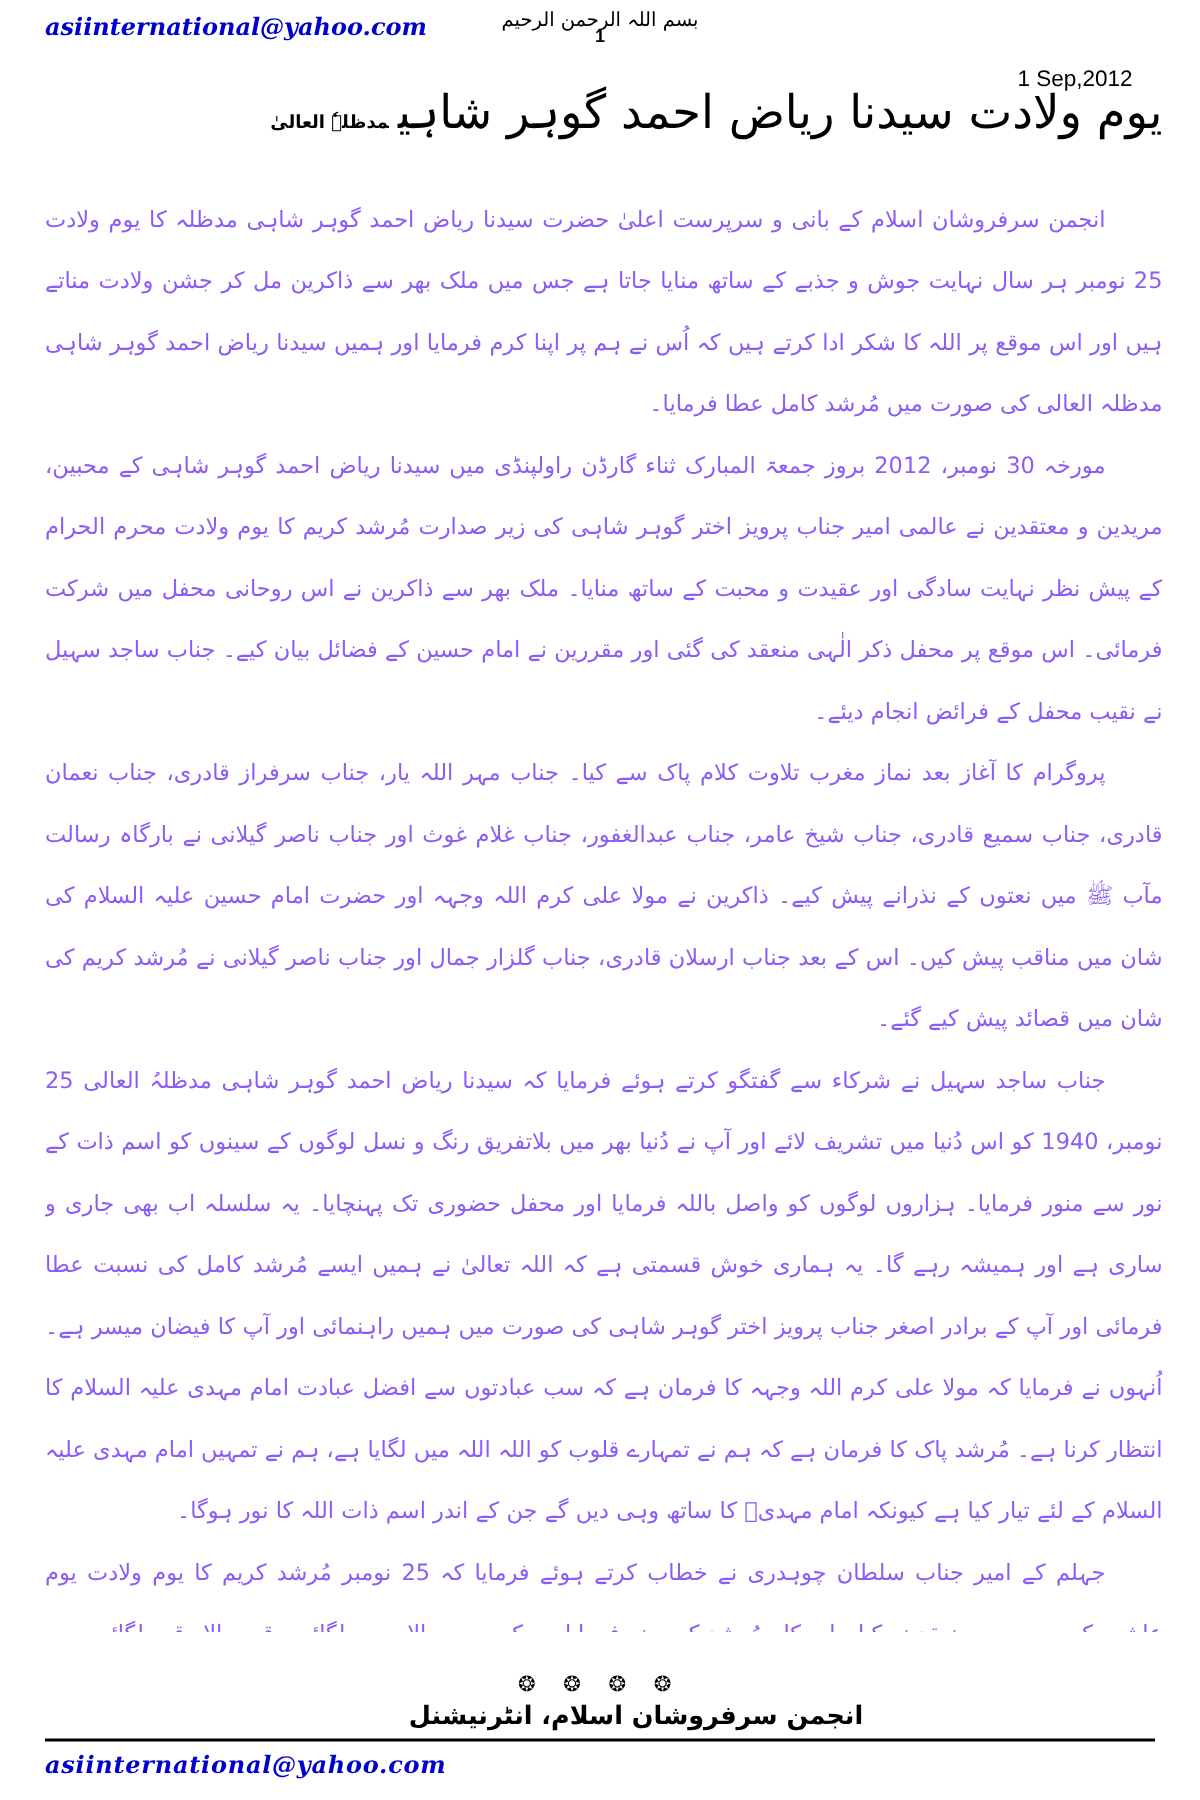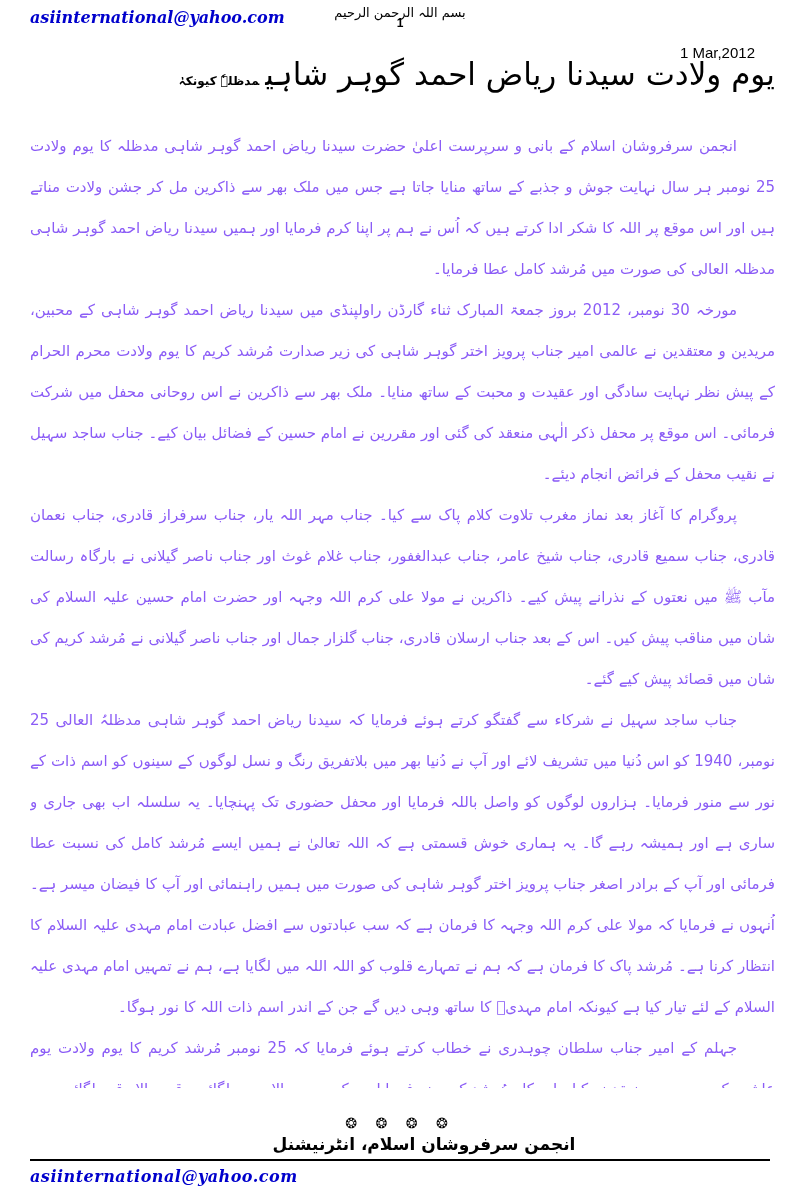--- a/index.html
+++ b/index.html
@@ -101,24 +101,24 @@
 
 <div class="page">
 
   <a class="header-email" href="#">asiinternational@yahoo.com</a>
 
   <div class="bismillah-block">
     <div class="bismillah">بسم اللہ الرحمن الرحیم</div>
     <div class="page-number">1</div>
   </div>
 
-  <div class="doc-date">1 Mar,2012</div>
+  <div class="doc-date">1 Sep,2012</div>
 
   <div class="title-row">
-    <span class="title-main">یوم ولادت سیدنا ریاض احمد گوہر شاہی</span><span class="title-suffix">مدظلہٗ کیونکہٰ</span>
+    <span class="title-main">یوم ولادت سیدنا ریاض احمد گوہر شاہی</span><span class="title-suffix">مدظلہٗ العالیٰ</span>
   </div>
 
   <div class="content" id="paragraphs">
       <p>انجمن سرفروشان اسلام کے بانی و سرپرست اعلیٰ حضرت سیدنا ریاض احمد گوہر شاہی مدظلہ کا یوم ولادت 25 نومبر ہر سال نہایت جوش و جذبے کے ساتھ منایا جاتا ہے جس میں ملک بھر سے ذاکرین مل کر جشن ولادت مناتے ہیں اور اس موقع پر اللہ کا شکر ادا کرتے ہیں کہ اُس نے ہم پر اپنا کرم فرمایا اور ہمیں سیدنا ریاض احمد گوہر شاہی مدظلہ العالی کی صورت میں مُرشد کامل عطا فرمایا۔</p>
       <p>مورخہ 30 نومبر، 2012 بروز جمعۃ المبارک ثناء گارڈن راولپنڈی میں سیدنا ریاض احمد گوہر شاہی کے محبین، مریدین و معتقدین نے عالمی امیر جناب پرویز اختر گوہر شاہی کی زیر صدارت مُرشد کریم کا یوم ولادت محرم الحرام کے پیش نظر نہایت سادگی اور عقیدت و محبت کے ساتھ منایا۔ ملک بھر سے ذاکرین نے اس روحانی محفل میں شرکت فرمائی۔ اس موقع پر محفل ذکر الٰہی منعقد کی گئی اور مقررین نے امام حسین کے فضائل بیان کیے۔ جناب ساجد سہیل نے نقیب محفل کے فرائض انجام دیئے۔</p>
       <p>پروگرام کا آغاز بعد نماز مغرب تلاوت کلام پاک سے کیا۔ جناب مہر اللہ یار، جناب سرفراز قادری، جناب نعمان قادری، جناب سمیع قادری، جناب شیخ عامر، جناب عبدالغفور، جناب غلام غوث اور جناب ناصر گیلانی نے بارگاہ رسالت مآب ﷺ میں نعتوں کے نذرانے پیش کیے۔ ذاکرین نے مولا علی کرم اللہ وجہہ اور حضرت امام حسین علیہ السلام کی شان میں مناقب پیش کیں۔ اس کے بعد جناب ارسلان قادری، جناب گلزار جمال اور جناب ناصر گیلانی نے مُرشد کریم کی شان میں قصائد پیش کیے گئے۔</p>
       <p>جناب ساجد سہیل نے شرکاء سے گفتگو کرتے ہوئے فرمایا کہ سیدنا ریاض احمد گوہر شاہی مدظلہُ العالی 25 نومبر، 1940 کو اس دُنیا میں تشریف لائے اور آپ نے دُنیا بھر میں بلاتفریق رنگ و نسل لوگوں کے سینوں کو اسم ذات کے نور سے منور فرمایا۔ ہزاروں لوگوں کو واصل باللہ فرمایا اور محفل حضوری تک پہنچایا۔ یہ سلسلہ اب بھی جاری و ساری ہے اور ہمیشہ رہے گا۔ یہ ہماری خوش قسمتی ہے کہ اللہ تعالیٰ نے ہمیں ایسے مُرشد کامل کی نسبت عطا فرمائی اور آپ کے برادر اصغر جناب پرویز اختر گوہر شاہی کی صورت میں ہمیں راہنمائی اور آپ کا فیضان میسر ہے۔ اُنہوں نے فرمایا کہ مولا علی کرم اللہ وجہہ کا فرمان ہے کہ سب عبادتوں سے افضل عبادت امام مہدی علیہ السلام کا انتظار کرنا ہے۔ مُرشد پاک کا فرمان ہے کہ ہم نے تمہارے قلوب کو اللہ اللہ میں لگایا ہے، ہم نے تمہیں امام مہدی علیہ السلام کے لئے تیار کیا ہے کیونکہ امام مہدیؑ کا ساتھ وہی دیں گے جن کے اندر اسم ذات اللہ کا نور ہوگا۔</p>
       <p>جہلم کے امیر جناب سلطان چوہدری نے خطاب کرتے ہوئے فرمایا کہ 25 نومبر مُرشد کریم کا یوم ولادت یوم عاشور کی وجہ سے منعقد نہ کیا جا سکا۔ مُرشد کریم نے فرمایا ہے کہ پیسے والا پیسے لگائے، وقت والا وقت لگائے، یہی وقت ہے کچھ کر گزرنے کا۔</p>
     </div>
 

